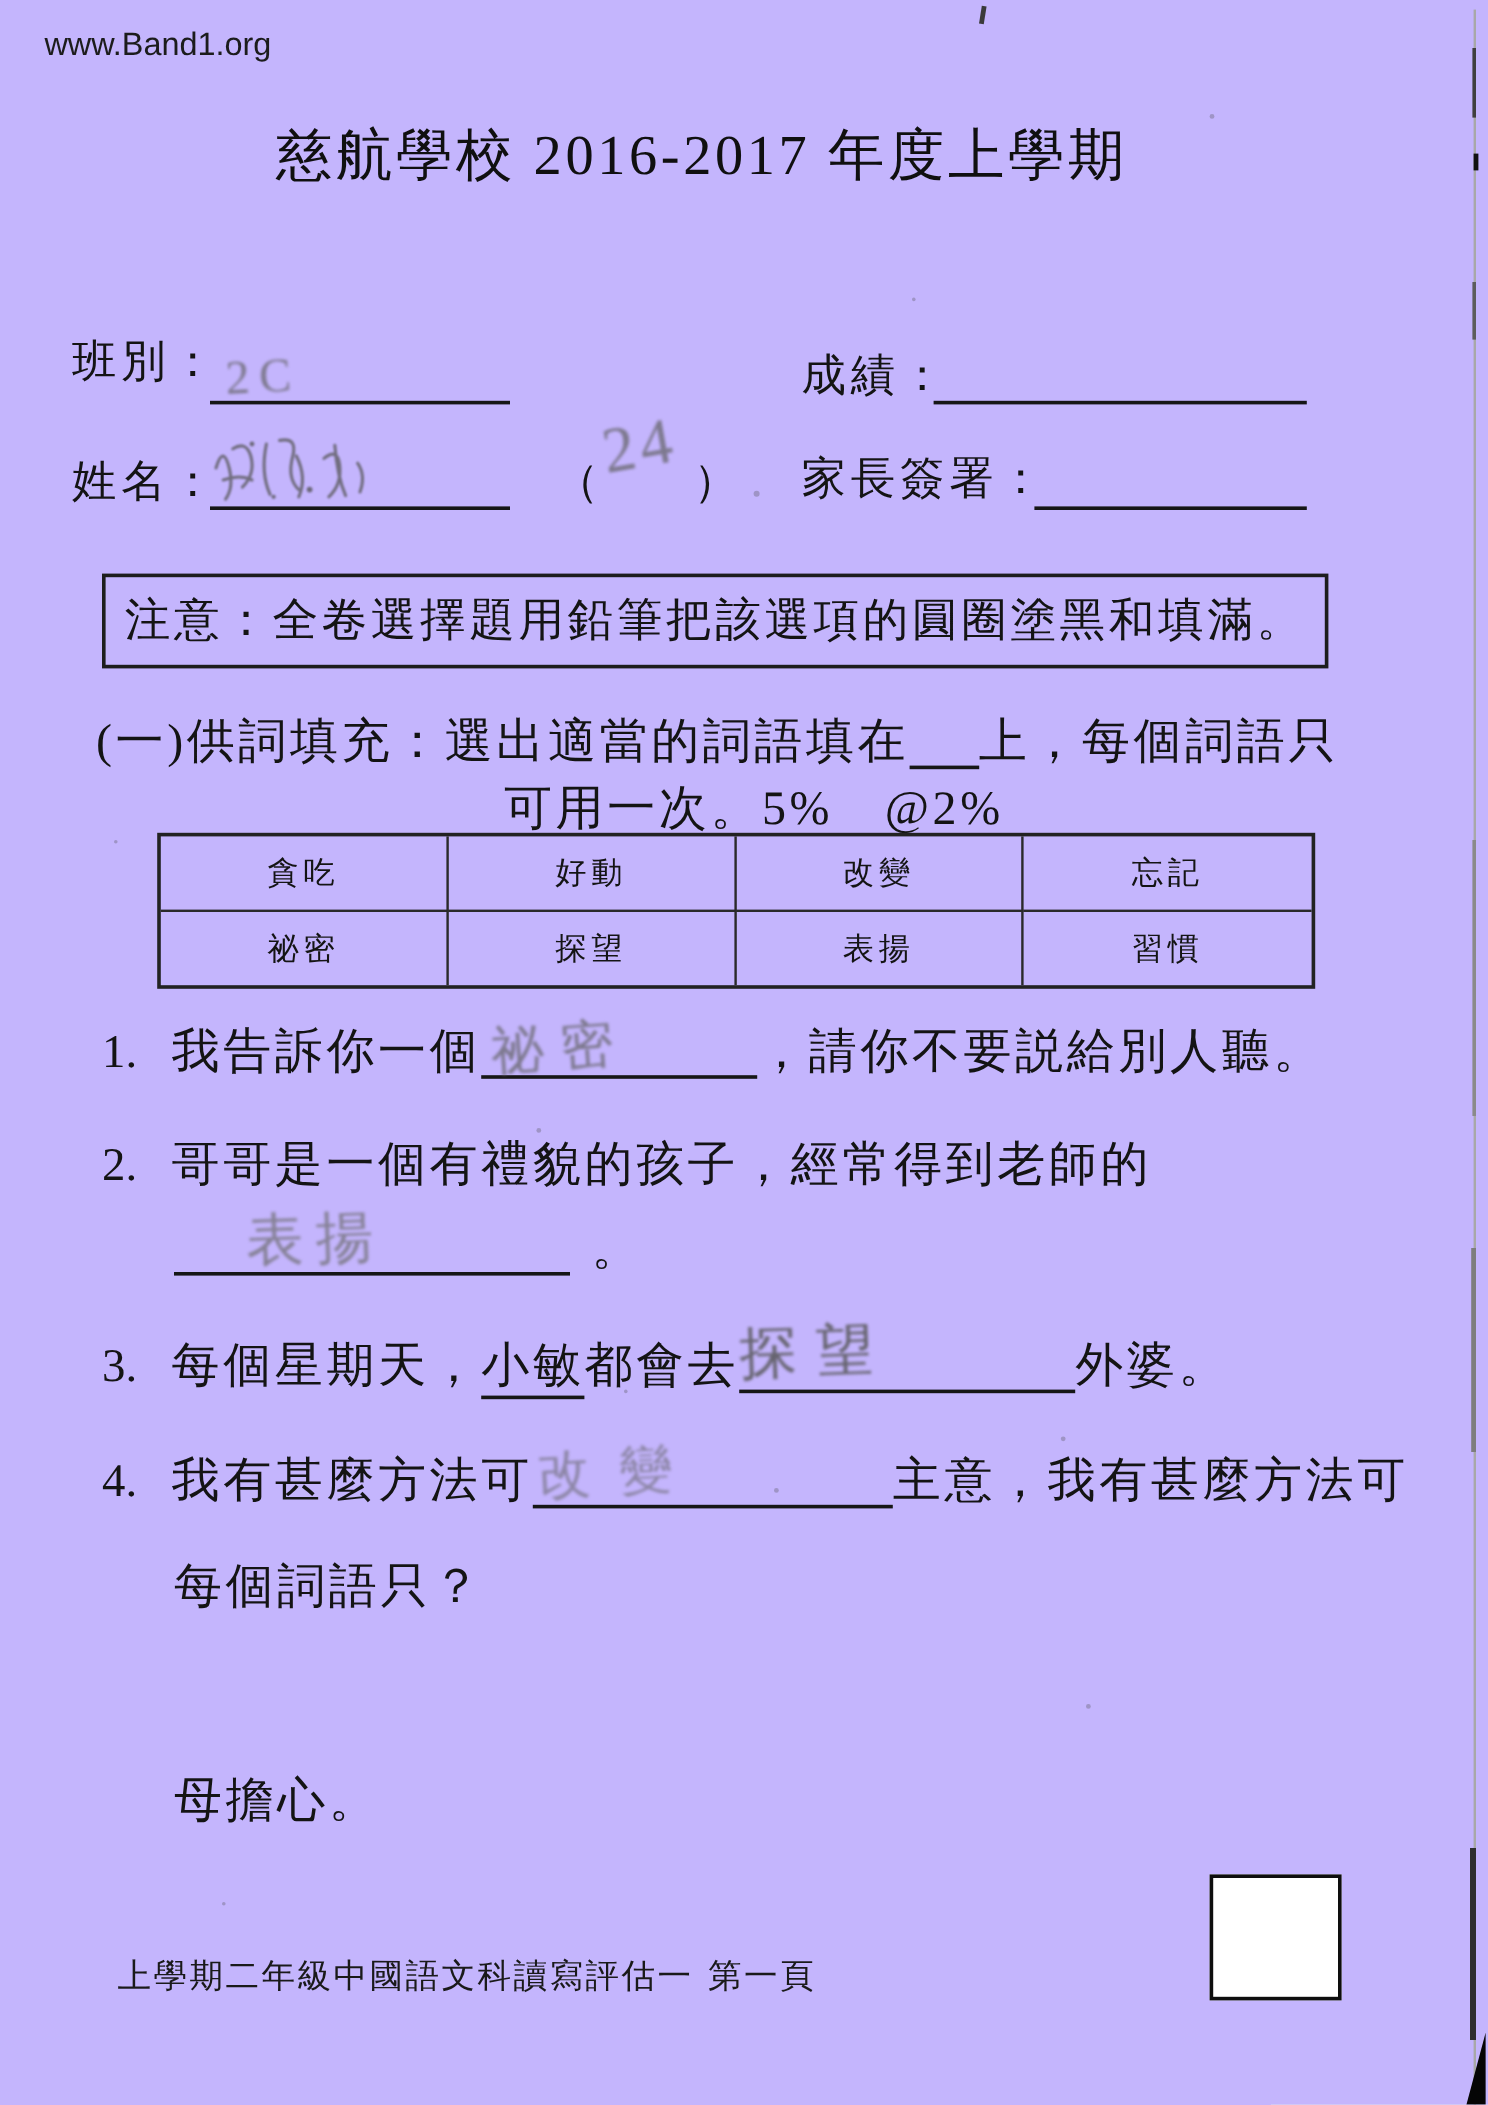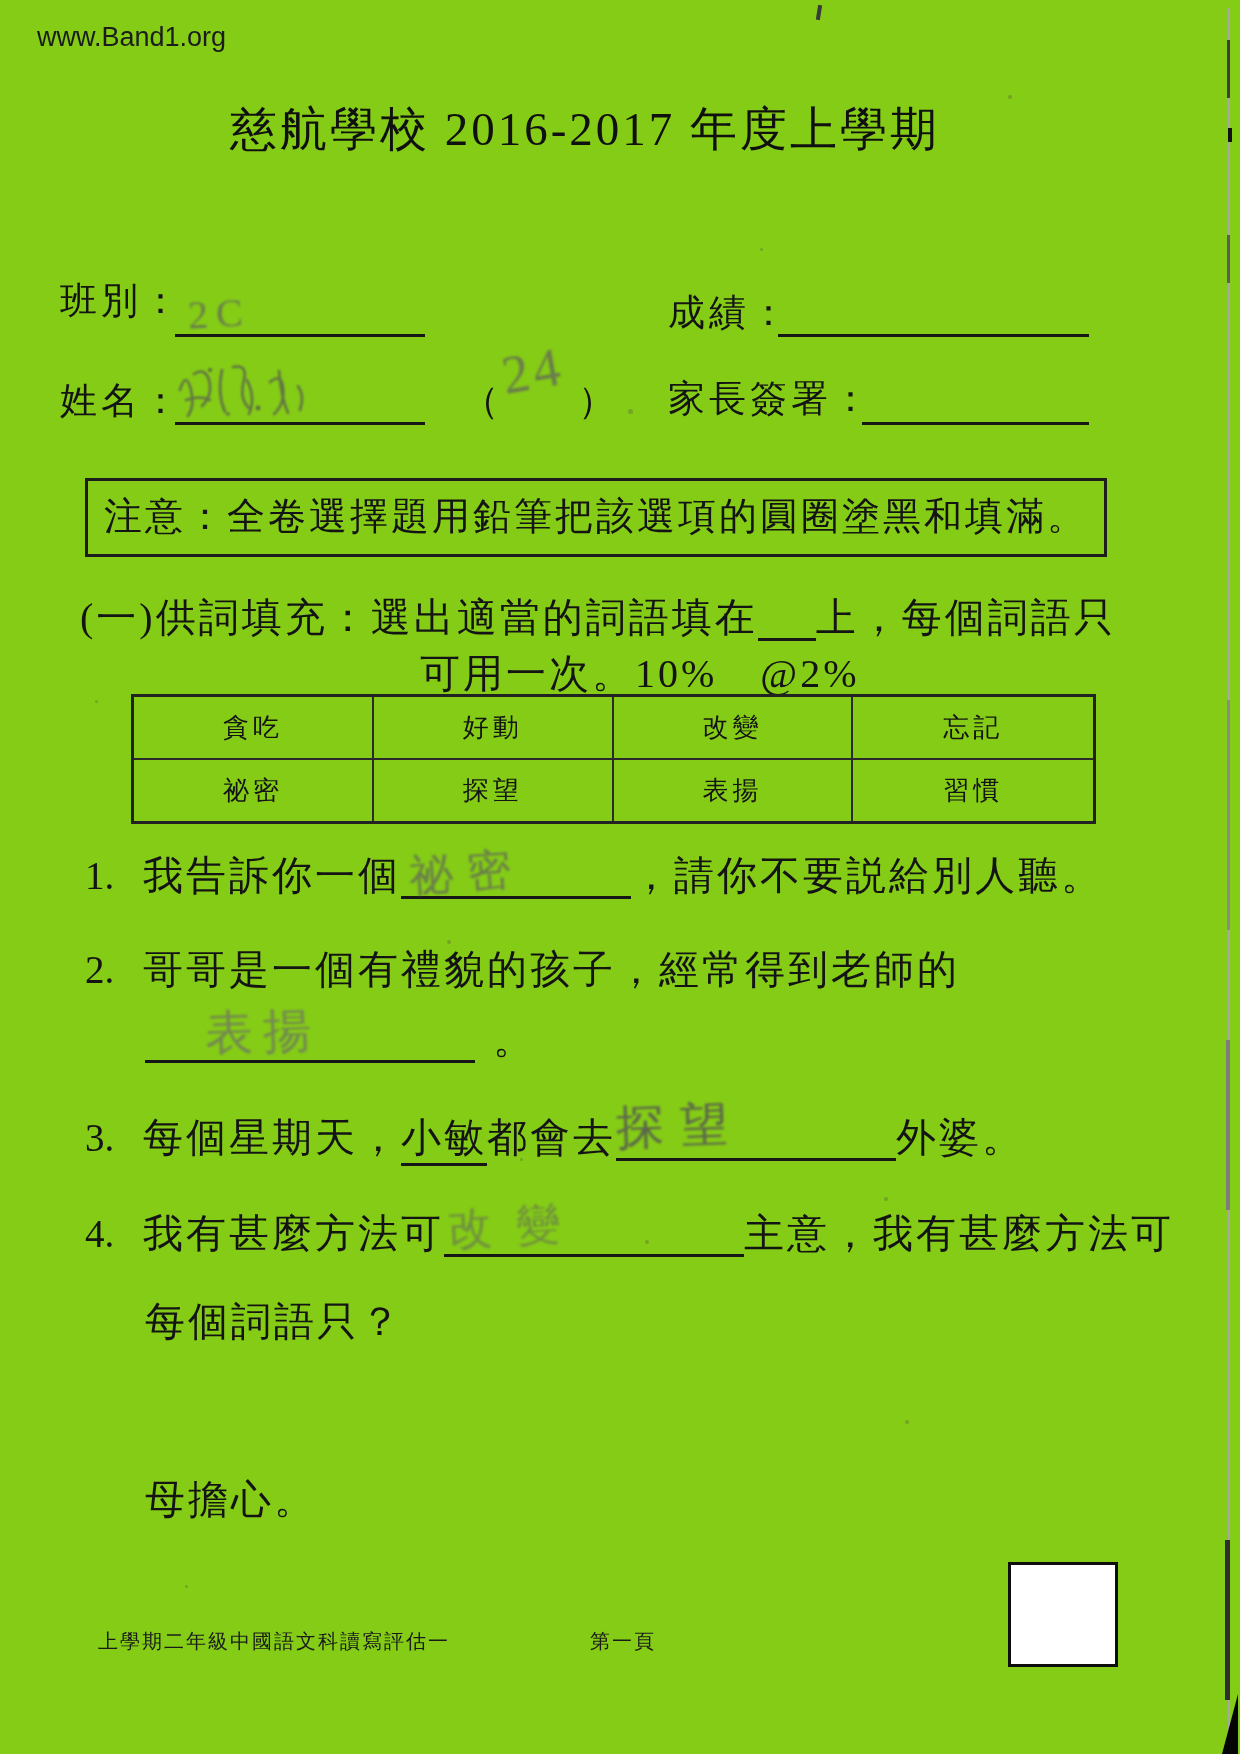--- a/index.html
+++ b/index.html
@@ -1,18 +1,18 @@
 <!DOCTYPE html>
 <html><head>
 <meta charset="utf-8">
 <style>
   html,body{margin:0;padding:0;background:#e8e8e8;}
   #page{
     position:relative;width:1240px;height:1754px;margin:0 auto;
-    background:#84cc16;overflow:hidden;
+    background:#c4b5fd;overflow:hidden;
     font-family:"Liberation Serif","DejaVu Serif",serif;
     color:#141414;
   }
   .abs{position:absolute;}
   .watermark{font-family:"Liberation Sans","DejaVu Sans",sans-serif;font-size:27px;color:#1c1c1c;}
   .title{font-size:47px;letter-spacing:3px;white-space:nowrap;color:#101010;}
   .title-wrap{left:0;top:0;width:1170px;text-align:center;}
   .label{font-size:37px;letter-spacing:4px;white-space:nowrap;}
   .uline{position:absolute;height:3px;background:#161616;}
   .hw{position:absolute;color:#5f5f5f;filter:blur(1.2px);opacity:.7;white-space:nowrap;
@@ -21,21 +21,21 @@
   .heading{font-size:40px;letter-spacing:3px;white-space:nowrap;}
   .blank{display:inline-block;border-bottom:3px solid #161616;height:44px;vertical-align:-10px;position:relative;}
   .wordtable{display:grid;grid-template-columns:repeat(4,1fr);border:3px solid #222;width:959px;}
   .wordtable .cell{border-right:2px solid #2a2a2a;border-bottom:2px solid #2a2a2a;
      height:61px;line-height:61px;text-align:center;font-size:26px;letter-spacing:4px;}
   .wordtable .cell:nth-child(4n){border-right:none;}
   .wordtable .cell:nth-child(n+5){border-bottom:none;}
   .qline{position:absolute;font-size:40px;letter-spacing:3px;white-space:nowrap;}
   .qnum{display:inline-block;width:58px;letter-spacing:0;font-size:39px;}
   .uchar{border-bottom:3px solid #161616;padding-bottom:3px;}
-  .footer{font-size:20px;letter-spacing:2px;white-space:nowrap;color:#1a1a1a;}
+  .footer{font-size:28px;letter-spacing:2px;white-space:nowrap;color:#1a1a1a;}
   .scorebox{border:3px solid #0e0e0e;width:104px;height:99px;background:#fff;}
   .speck{position:absolute;background:#4a4a4a;border-radius:50%;opacity:.3;}
   .artifact{position:absolute;}
 </style>
 </head>
 <body>
 
 <div id="page">
 
   <div class="abs watermark" style="left:37px;top:22px;">www.Band1.org</div>
@@ -80,21 +80,21 @@
   <div class="abs label" style="left:578px;top:376px;">）</div>
 
   <div class="abs label" style="left:668px;top:374px;">家長簽署：</div>
   <div class="uline" style="left:862px;top:422px;width:227px;"></div>
 
   <div class="abs notice" style="left:85px;top:478px;">注意：全卷選擇題用鉛筆把該選項的圓圈塗黑和填滿。</div>
 
   <div class="abs heading" style="left:80px;top:590px;">
     <span>(一)供詞填充：選出適當的詞語填在</span><span class="blank" style="width:58px;"></span><span>上，每個詞語只</span>
   </div>
-  <div class="abs heading" style="left:420px;top:646px;">可用一次。10%　@2%</div>
+  <div class="abs heading" style="left:420px;top:646px;">可用一次。5%　@2%</div>
 
   <div class="abs wordtable" style="left:131px;top:694px;">
     <div class="cell">貪吃</div>
     <div class="cell">好動</div>
     <div class="cell">改變</div>
     <div class="cell">忘記</div>
     <div class="cell">祕密</div>
     <div class="cell">探望</div>
     <div class="cell">表揚</div>
     <div class="cell">習慣</div>

